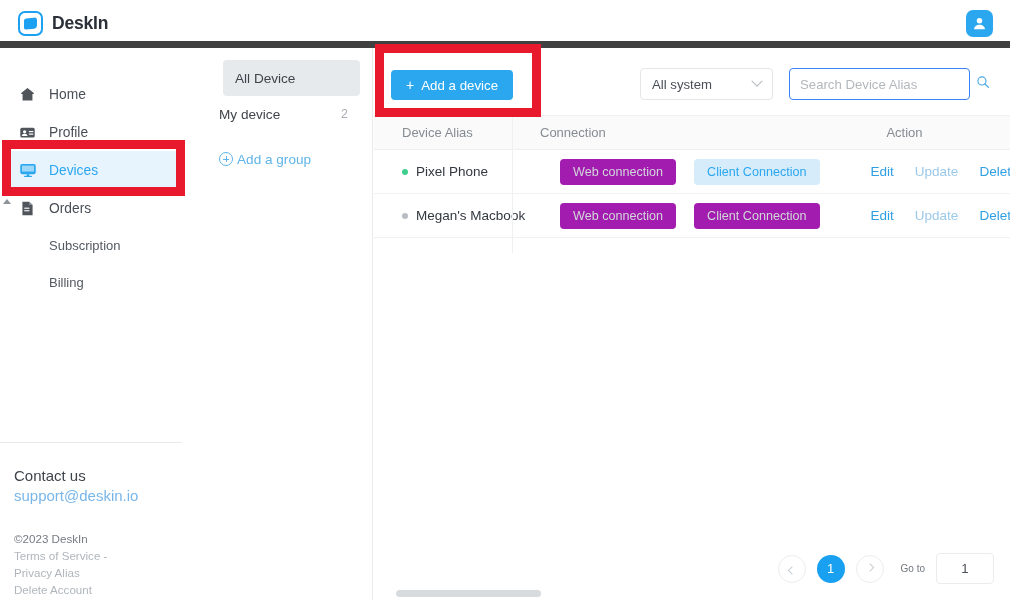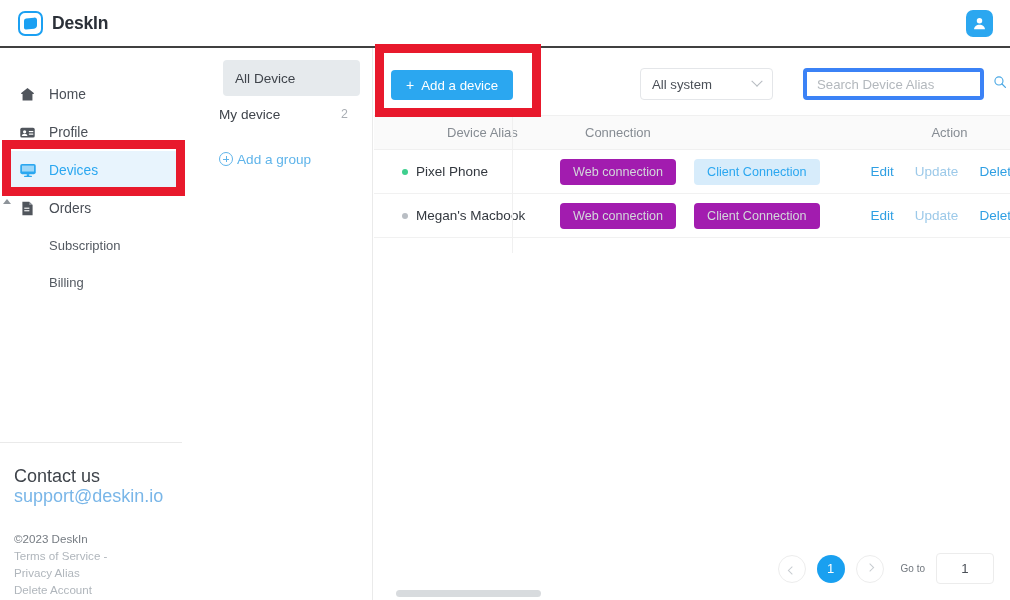--- a/index.html
+++ b/index.html
@@ -14,21 +14,21 @@
     position: relative;
     width: 1010px; height: 600px;
     background: #ffffff;
   }
 
   
   .topbar {
     position: absolute; left: 0; top: 0;
     width: 1010px; height: 48px;
     background: #ffffff;
-    border-bottom: 2px solid #404040;
+    border-bottom: 7px solid #404040;
   }
   .brand {
     position: absolute; left: 18px; top: 11px;
     display: flex; align-items: center; gap: 9px;
   }
   .brand-logo {
     width: 25px; height: 25px;
     border: 2px solid #1BA0F2;
     border-radius: 7px;
     display: flex; align-items: center; justify-content: center;
@@ -93,21 +93,21 @@
     border-left: 4px solid transparent;
     border-right: 4px solid transparent;
     border-bottom: 5px solid #8d9399;
   }
   .side-divider {
     position: absolute; left: 0; top: 394px;
     width: 182px; height: 1px; background: #eaeaea;
   }
   .contact {
     position: absolute; left: 14px; top: 418px;
-    font-size: 18px; line-height: 20px;
+    font-size: 15px; line-height: 20px;
   }
   .contact .label { color: #3f444b; }
   .contact .mail { color: #79b6e8; cursor: pointer; }
   .legal {
     position: absolute; left: 14px; top: 482px;
     font-size: 11.6px; line-height: 17px; color: #9aa0a6;
   }
   .legal .strong { color: #767c83; }
   .legal a { color: #b0b6bc; text-decoration: none; cursor: pointer; display:block;}
 
@@ -180,43 +180,42 @@
     font-size: 13.2px; color: #4a4f57;
     cursor: pointer;
   }
   .chev {
     width: 8px; height: 8px;
     border-right: 1.4px solid #b6bbc1;
     border-bottom: 1.4px solid #b6bbc1;
     transform: rotate(45deg) translate(-2px,-2px);
   }
   .search-box {
-    position: absolute; left: 429px; top: 20px;
+    position: absolute; left: 415px; top: 20px;
     width: 181px; height: 32px;
-    border: 4px solid #3b82f6; border-radius: 4px;
+    border: 1px solid #3b82f6; border-radius: 4px;
     background: #fff;
     display: flex; align-items: center;
     padding: 8px 10px;
   }
   .search-box input {
     border: none; outline: none; flex: 1;
     font-size: 13.2px; font-family: inherit; color: #4a4f57;
     background: transparent;
   }
   .search-box input::placeholder { color: #b3b8bd; }
 
   
   .table-wrap { position: relative; height: 484px; }
   .thead {
     display: flex; align-items: center;
     height: 34px;
     background: #fafafa;
     font-size: 13px; color: #868c93;
     border-bottom: 1px solid #f0f0f0;
-    padding-left: 45px;
   }
   .col-alias { width: 138px; padding-left: 28px; flex: none; }
   .col-conn  { width: 300px; padding-left: 28px; flex: none; }
   .col-act   { width: 185px; text-align: center; flex: none; }
   .sticky-sep {
     position: absolute; left: 138px; top: 0;
     width: 1px; height: 137px; background: #f0f0f0;
   }
   .trow {
     display: flex; align-items: center;

